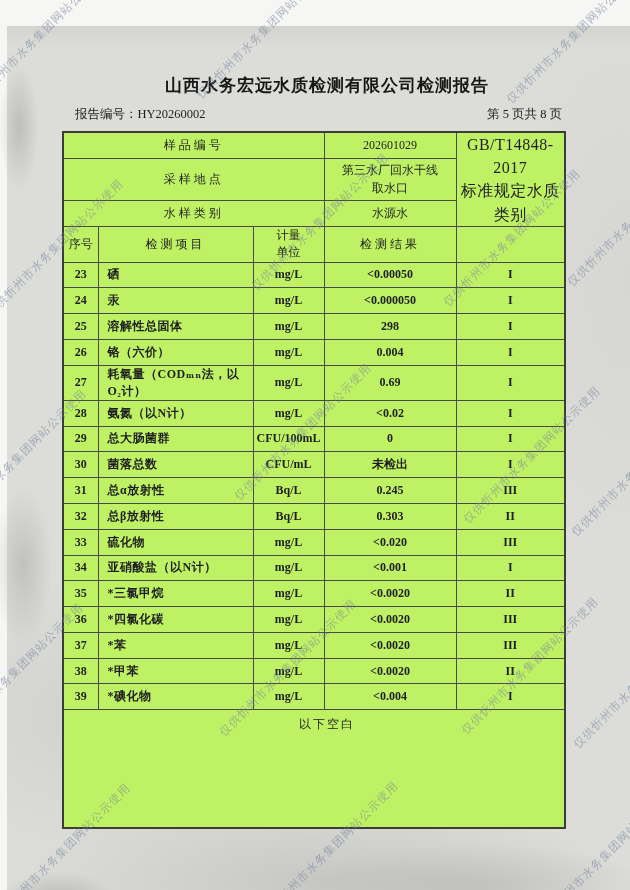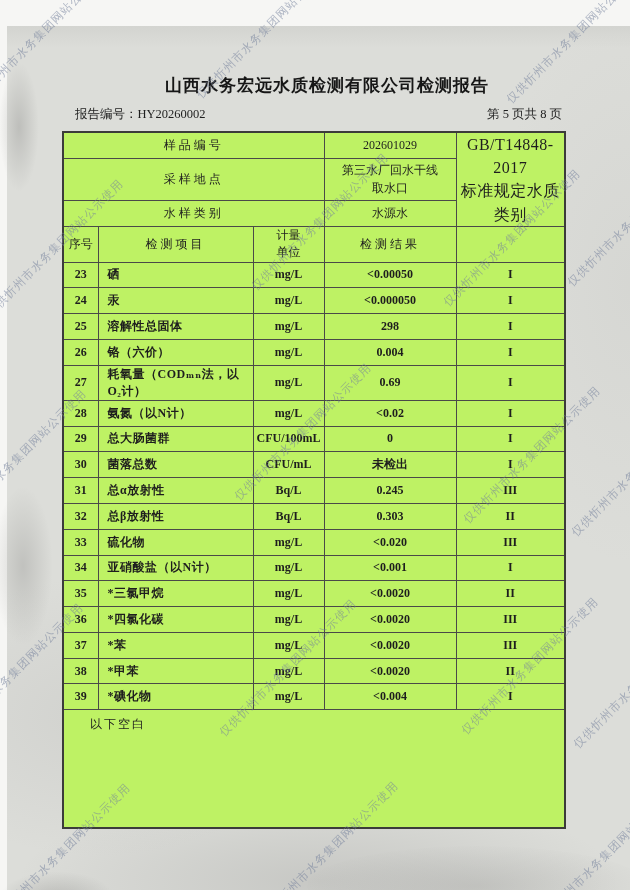--- a/index.html
+++ b/index.html
@@ -62,21 +62,21 @@
   tr.r1{height:23px;}
   tr.r2{height:33px;}
   tr.r3{height:22px;padding-left:8px;}
   tr.rh{height:34px;}
   #data-body tr{height:25.8px;font-weight:bold;}
   td.spread{letter-spacing:3px;}
   td.pre{white-space:pre-line;line-height:1.45;}
   td.std{font-size:16px;letter-spacing:0.5px;}
   td.item{text-align:left;padding-left:9px;letter-spacing:0.5px;}
   td.blank-note{
-    height:111px;text-align:left;vertical-align:top;
+    height:111px;text-align:center;vertical-align:top;
     padding:6px 0 0 26px;letter-spacing:2px;border-radius:32px;
   }
   
   .wm{
     position:absolute;z-index:5;
     transform:translate(-50%,-50%) rotate(-45deg);
     white-space:nowrap;
     font-family:"Liberation Sans","DejaVu Sans",sans-serif;
     font-size:11.5px;letter-spacing:1px;
     color:rgba(116,129,156,0.55);

